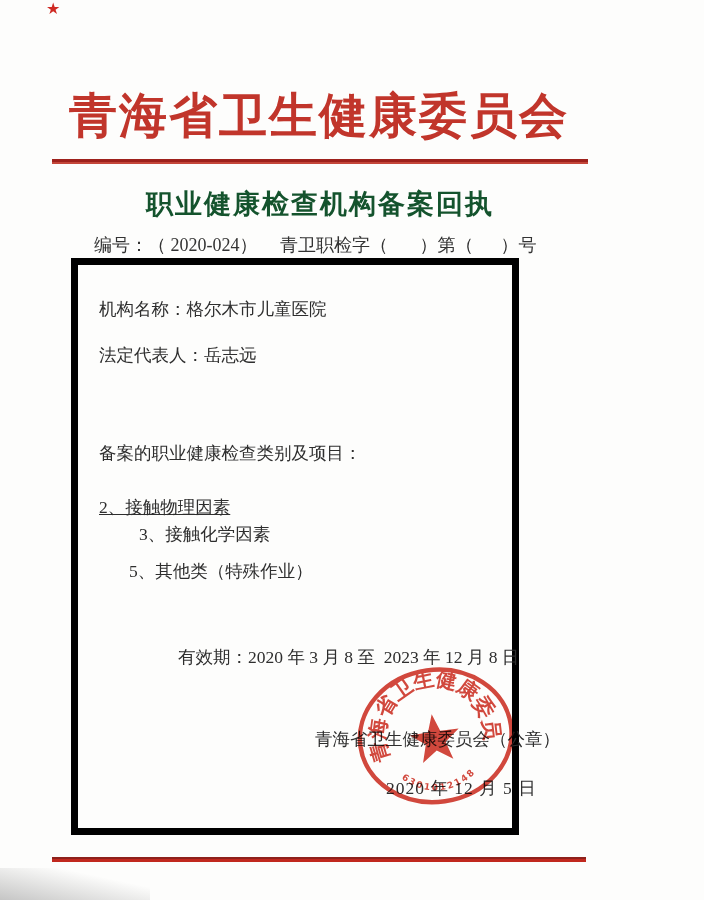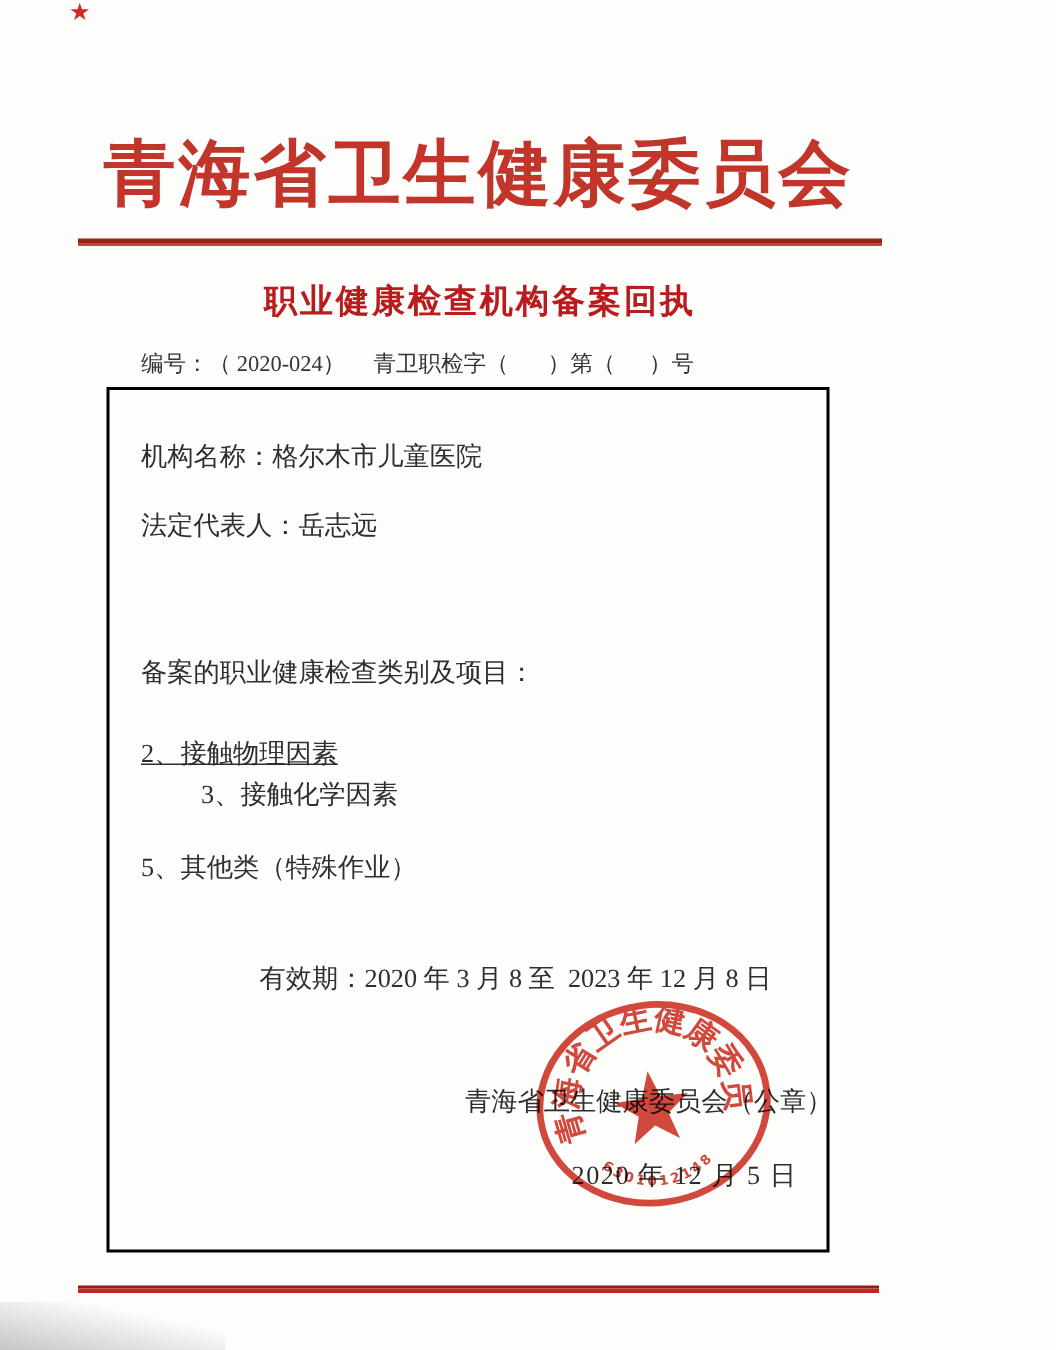--- a/index.html
+++ b/index.html
@@ -42,57 +42,57 @@
     height: 3px;
     border-top: 3px solid #9e211c;
     border-bottom: 2px solid #c4463a;
   }
   .doc-title {
     position: absolute;
     left: 40px;
     top: 186px;
     width: 560px;
     text-align: center;
-    font-size: 22px;
+    font-size: 27px;
     font-weight: bold;
     letter-spacing: 2px;
-    color: #b91c1c;
+    color: #14532d;
   }
   .number-line {
     position: absolute;
     left: 94px;
     top: 233px;
-    font-size: 15px;
+    font-size: 18px;
     white-space: pre;
     color: #333;
   }
   .main-box {
     position: absolute;
     left: 71px;
     top: 258px;
-    width: 482px;
+    width: 448px;
     height: 577px;
-    border: 2px solid #000000;
+    border: 7px solid #000000;
   }
   .main-box .line {
     position: absolute;
     left: 21px;
     font-size: 17.5px;
     white-space: pre;
     color: #2e2e2e;
   }
   .f1 { top: 32px; }
   .f2 { top: 78px; }
   .f3 { top: 127px; }
   .cat-head { top: 176px; }
   .c1 { top: 203px; }
   .c2 { top: 230px; text-decoration: underline; }
   .c3 { top: 257px; margin-left: 40px; }
   .c4 { top: 284px; }
-  .c5 { top: 306px; }
+  .c5 { top: 294px; margin-left: 30px; }
   .validity { top: 380px; left: 100px !important; }
   .issuer   { top: 462px; left: 237px !important; }
   .issue-date { top: 511px; left: 308px !important; letter-spacing: 1px; }
   .seal-svg {
     position: absolute;
     left: 352px;
     top: 663px;
     width: 166px;
     height: 150px;
     mix-blend-mode: multiply;

